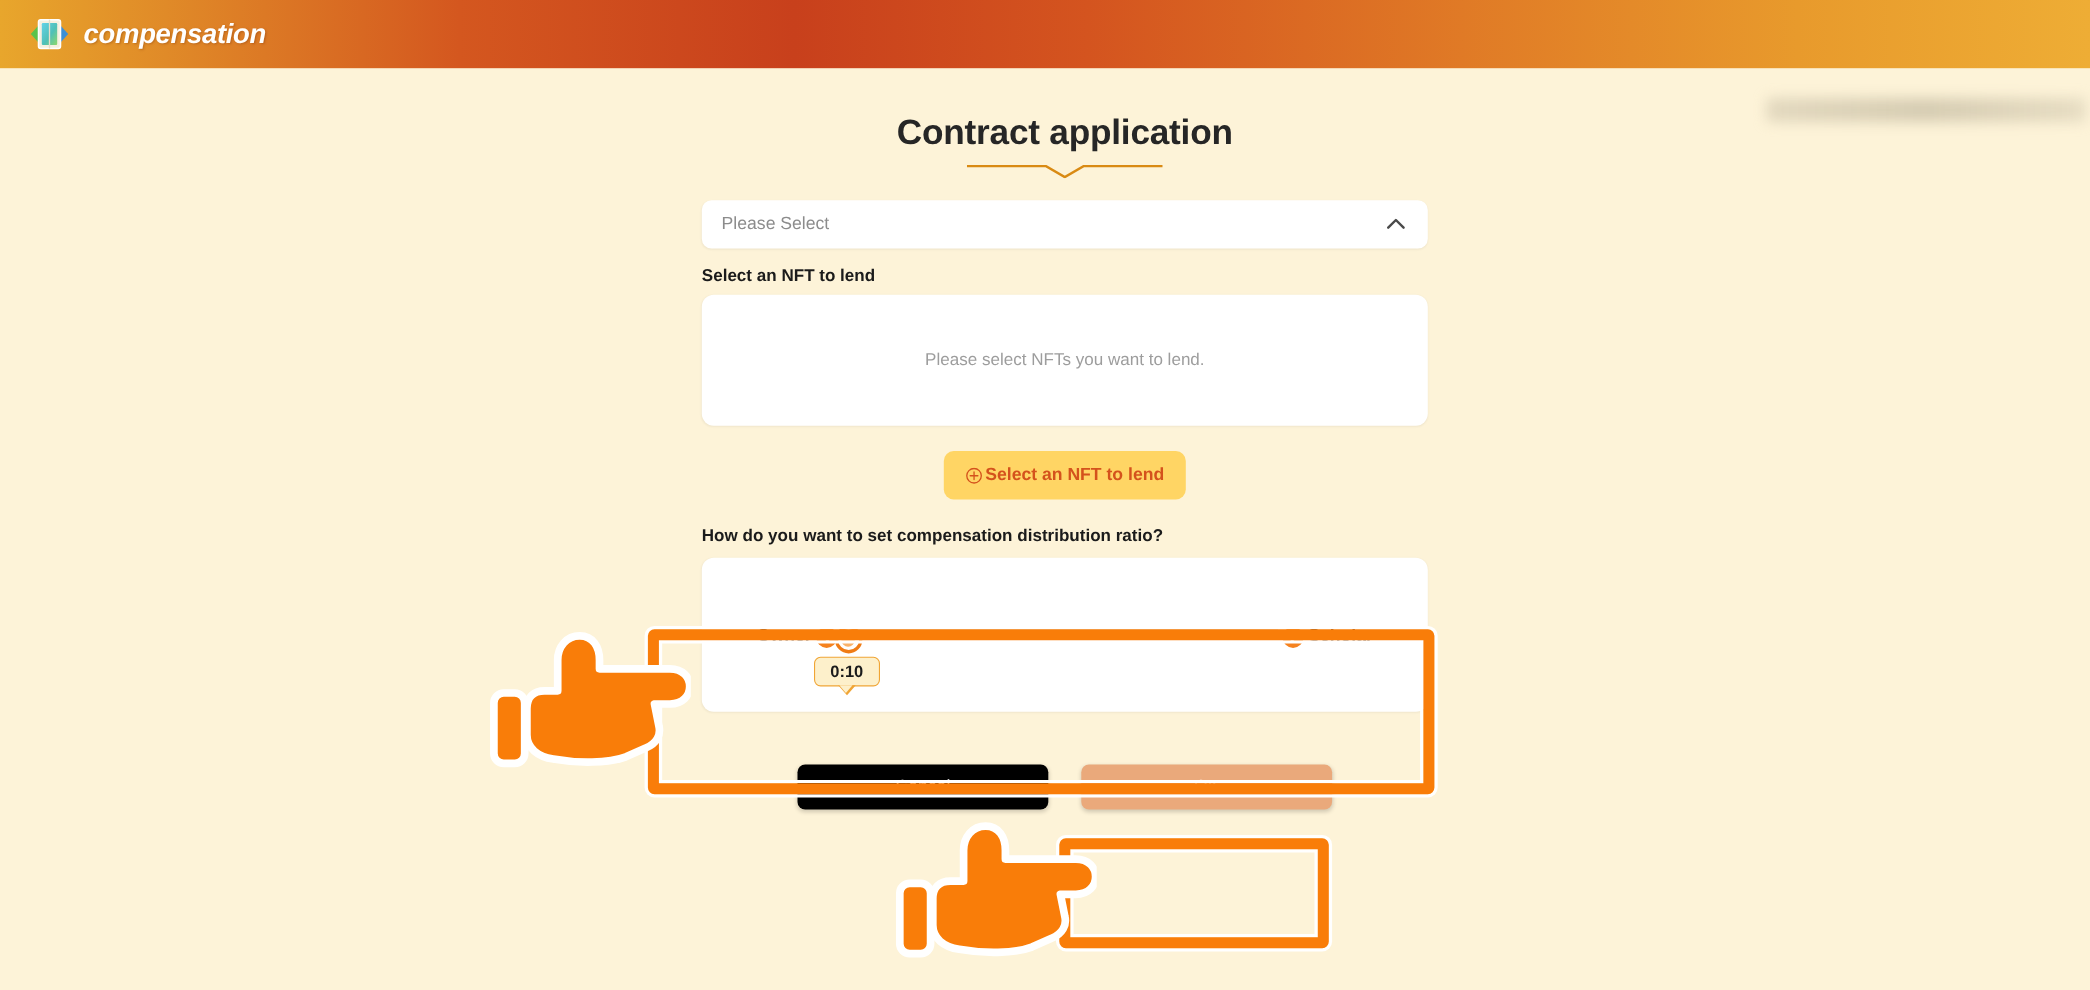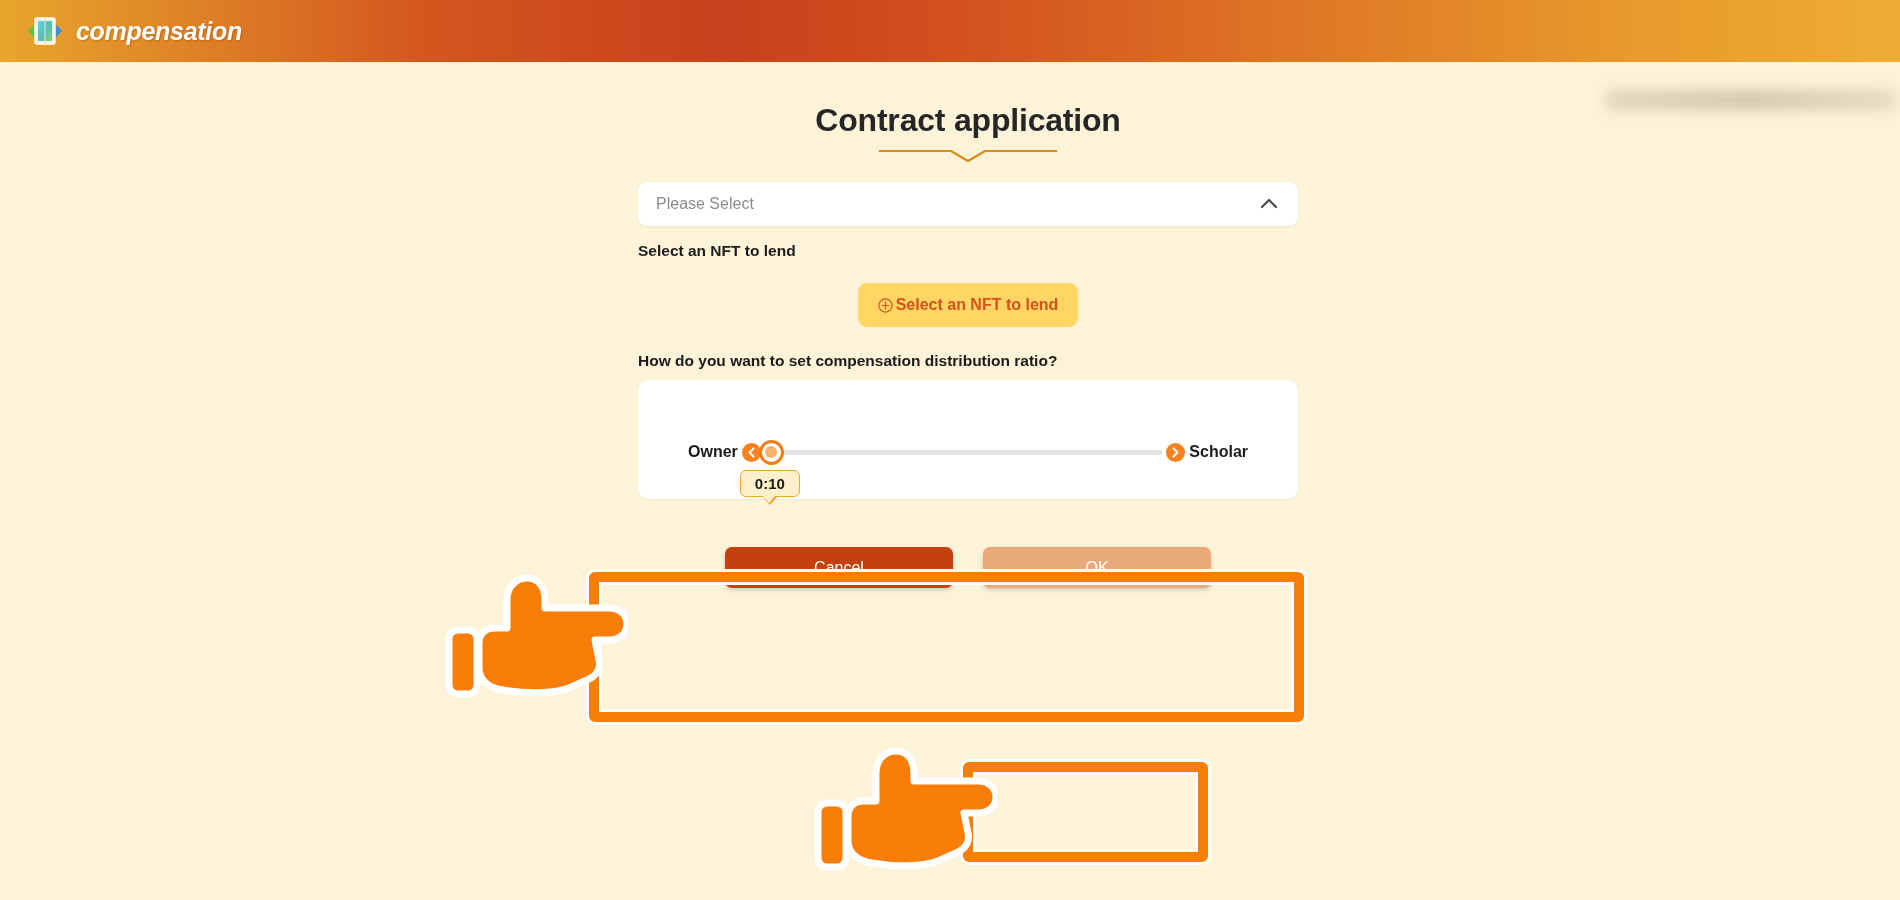--- a/index.html
+++ b/index.html
@@ -215,21 +215,21 @@
 
   .ratio-label {
     font-size: 15.5px;
     font-weight: bold;
     color: #1b1b1b;
     margin-top: 25px;
     margin-bottom: 10px;
   }
 
   .ratio-panel {
-    height: 119px;
+    height: 140px;
     background: #ffffff;
     border-radius: 11px;
     position: relative;
     box-shadow: 0 1px 2px rgba(0,0,0,.05);
   }
 
   .slider-row {
     position: absolute;
     left: 50px; right: 50px;
     top: 62px;
@@ -250,21 +250,20 @@
     flex: 0 0 auto;
     cursor: pointer;
     margin: 0 4px;
   }
 
   .track-wrap {
     flex: 1;
     height: 20px;
     position: relative;
     display: flex;
-    align-items: center;
   }
   .track {
     width: 100%;
     height: 5px;
     background: #e2e2e2;
     border-radius: 3px;
   }
   .thumb {
     position: absolute;
     left: 0;
@@ -332,21 +331,21 @@
     width: 228px;
     height: 41px;
     border: none;
     border-radius: 7px;
     font-family: inherit;
     font-size: 16px;
     color: #ffffff;
     cursor: pointer;
     box-shadow: 0 2px 4px rgba(0,0,0,.18);
   }
-  .btn-cancel { background: #c2410c; }
+  .btn-cancel { background: #000000; }
   .btn-ok { background: #eaa97b; }
 
   
   .overlay {
     position: absolute;
     inset: 0;
     z-index: 50;
     pointer-events: none;
   }
   .hl-box {
@@ -409,20 +408,23 @@
     <div class="select-box">
       <span class="select-placeholder">Please Select</span>
       <span class="select-chev">
         <svg viewBox="0 0 22 22" width="22" height="22">
           <path d="M4 14 L11 7 L18 14" fill="none" stroke="#4a4a4a" stroke-width="2.2" stroke-linecap="round" stroke-linejoin="round"></path>
         </svg>
       </span>
     </div>
 
     <div class="field-label">Select an NFT to lend</div>
+    <div class="nft-panel">
+      <span class="nft-panel-text">Please select NFTs you want to lend.</span>
+    </div>
 
     <div class="nft-btn-row">
       <button class="nft-btn">
         <span class="plus-circle">
           <svg viewBox="0 0 15 15" width="15" height="15">
             <circle cx="7.5" cy="7.5" r="6.6" fill="none" stroke="#d4521c" stroke-width="1.2"></circle>
             <path d="M7.5 4 V11 M4 7.5 H11" stroke="#d4521c" stroke-width="1.2" stroke-linecap="round"></path>
           </svg>
         </span>
         <span class="label">Select an NFT to lend</span>

